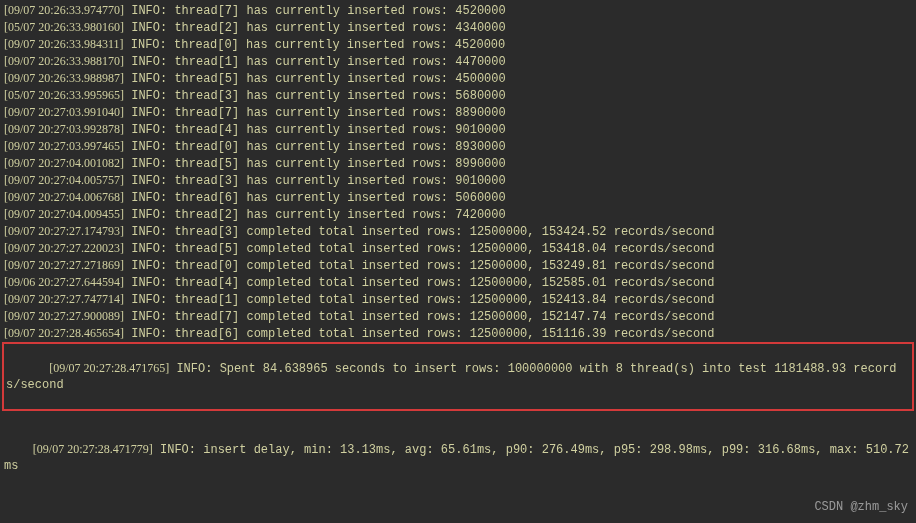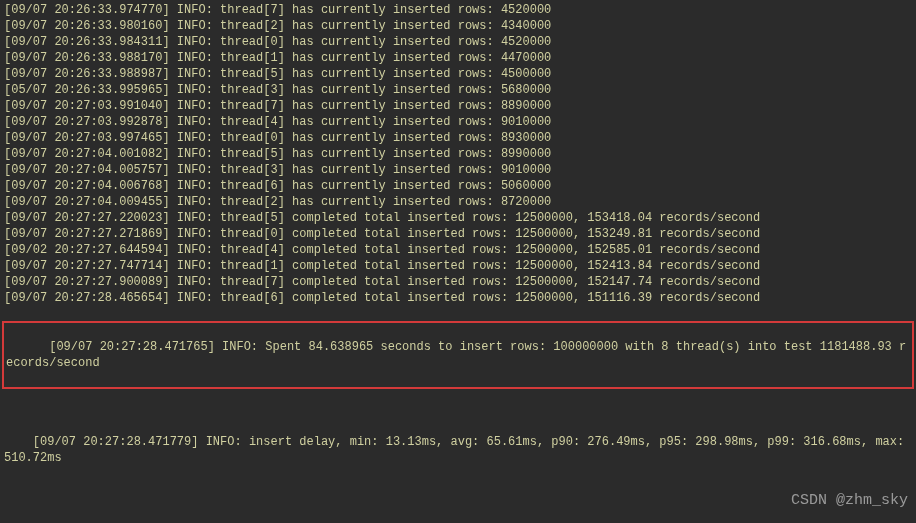--- a/index.html
+++ b/index.html
@@ -9,60 +9,61 @@
   font-family: Consolas, "Courier New", monospace;
   font-size: 12px;
   line-height: 16px;
   width: 916px;
   height: 523px;
   overflow: hidden;
   position: relative;
   padding: 2px 4px;
 }
 .line { white-space: pre-wrap; word-break: break-all; }
-.ts { color: #d0d0a0; }
+.ts { color: #d0d0a0; font-family: Liberation Serif, serif; }
 .info { color: #d0d0a0; }
 .thread { color: #d0d0a0; }
 .msg { color: #d0d0a0; }
 .highlight-box {
   border: 2px solid #d43a3a;
   padding: 0 2px;
-  margin: 15px -2px;
+  margin: 0 -2px;
 }
 .blank { height: 14px; }
 .watermark {
   position: absolute;
-  bottom: 14px;
+  bottom: 8px;
   right: 8px;
   color: #c8c8c8;
-  font-size: 15px;
+  font-size: 12px;
   opacity: 0.7;
 }
 </style>
 </head>
 <body>
 
 <div>
   <div id="log-lines">
       <div class="line"><span class="ts">[09/07 20:26:33.974770]</span> <span class="info">INFO:</span> <span class="thread">thread[7]</span> <span class="msg">has currently inserted rows: 4520000</span></div>
-      <div class="line"><span class="ts">[09/07 20:26:33.980160]</span> <span class="info">INFO:</span> <span class="thread">thread[2]</span> <span class="msg">has currently inserted rows: 4340000</span></div>
+      <div class="line"><span class="ts">[05/07 20:26:33.980160]</span> <span class="info">INFO:</span> <span class="thread">thread[2]</span> <span class="msg">has currently inserted rows: 4340000</span></div>
       <div class="line"><span class="ts">[09/07 20:26:33.984311]</span> <span class="info">INFO:</span> <span class="thread">thread[0]</span> <span class="msg">has currently inserted rows: 4520000</span></div>
       <div class="line"><span class="ts">[09/07 20:26:33.988170]</span> <span class="info">INFO:</span> <span class="thread">thread[1]</span> <span class="msg">has currently inserted rows: 4470000</span></div>
       <div class="line"><span class="ts">[09/07 20:26:33.988987]</span> <span class="info">INFO:</span> <span class="thread">thread[5]</span> <span class="msg">has currently inserted rows: 4500000</span></div>
       <div class="line"><span class="ts">[05/07 20:26:33.995965]</span> <span class="info">INFO:</span> <span class="thread">thread[3]</span> <span class="msg">has currently inserted rows: 5680000</span></div>
       <div class="line"><span class="ts">[09/07 20:27:03.991040]</span> <span class="info">INFO:</span> <span class="thread">thread[7]</span> <span class="msg">has currently inserted rows: 8890000</span></div>
       <div class="line"><span class="ts">[09/07 20:27:03.992878]</span> <span class="info">INFO:</span> <span class="thread">thread[4]</span> <span class="msg">has currently inserted rows: 9010000</span></div>
       <div class="line"><span class="ts">[09/07 20:27:03.997465]</span> <span class="info">INFO:</span> <span class="thread">thread[0]</span> <span class="msg">has currently inserted rows: 8930000</span></div>
       <div class="line"><span class="ts">[09/07 20:27:04.001082]</span> <span class="info">INFO:</span> <span class="thread">thread[5]</span> <span class="msg">has currently inserted rows: 8990000</span></div>
       <div class="line"><span class="ts">[09/07 20:27:04.005757]</span> <span class="info">INFO:</span> <span class="thread">thread[3]</span> <span class="msg">has currently inserted rows: 9010000</span></div>
       <div class="line"><span class="ts">[09/07 20:27:04.006768]</span> <span class="info">INFO:</span> <span class="thread">thread[6]</span> <span class="msg">has currently inserted rows: 5060000</span></div>
-      <div class="line"><span class="ts">[09/07 20:27:04.009455]</span> <span class="info">INFO:</span> <span class="thread">thread[2]</span> <span class="msg">has currently inserted rows: 8720000</span></div>
+      <div class="line"><span class="ts">[09/07 20:27:04.009455]</span> <span class="info">INFO:</span> <span class="thread">thread[2]</span> <span class="msg">has currently inserted rows: 7420000</span></div>
+      <div class="line"><span class="ts">[09/07 20:27:27.174793]</span> <span class="info">INFO:</span> <span class="thread">thread[3]</span> <span class="msg">completed total inserted rows: 12500000, 153424.52 records/second</span></div>
       <div class="line"><span class="ts">[09/07 20:27:27.220023]</span> <span class="info">INFO:</span> <span class="thread">thread[5]</span> <span class="msg">completed total inserted rows: 12500000, 153418.04 records/second</span></div>
       <div class="line"><span class="ts">[09/07 20:27:27.271869]</span> <span class="info">INFO:</span> <span class="thread">thread[0]</span> <span class="msg">completed total inserted rows: 12500000, 153249.81 records/second</span></div>
-      <div class="line"><span class="ts">[09/02 20:27:27.644594]</span> <span class="info">INFO:</span> <span class="thread">thread[4]</span> <span class="msg">completed total inserted rows: 12500000, 152585.01 records/second</span></div>
+      <div class="line"><span class="ts">[09/06 20:27:27.644594]</span> <span class="info">INFO:</span> <span class="thread">thread[4]</span> <span class="msg">completed total inserted rows: 12500000, 152585.01 records/second</span></div>
       <div class="line"><span class="ts">[09/07 20:27:27.747714]</span> <span class="info">INFO:</span> <span class="thread">thread[1]</span> <span class="msg">completed total inserted rows: 12500000, 152413.84 records/second</span></div>
       <div class="line"><span class="ts">[09/07 20:27:27.900089]</span> <span class="info">INFO:</span> <span class="thread">thread[7]</span> <span class="msg">completed total inserted rows: 12500000, 152147.74 records/second</span></div>
       <div class="line"><span class="ts">[09/07 20:27:28.465654]</span> <span class="info">INFO:</span> <span class="thread">thread[6]</span> <span class="msg">completed total inserted rows: 12500000, 151116.39 records/second</span></div>
     </div>
 
   <div class="highlight-box">
     <div class="line">
       <span class="ts">[09/07 20:27:28.471765]</span> <span class="info">INFO:</span> <span class="msg">Spent 84.638965 seconds to insert rows: 100000000 with 8 thread(s) into test 1181488.93 records/second</span>
     </div>
   </div>

